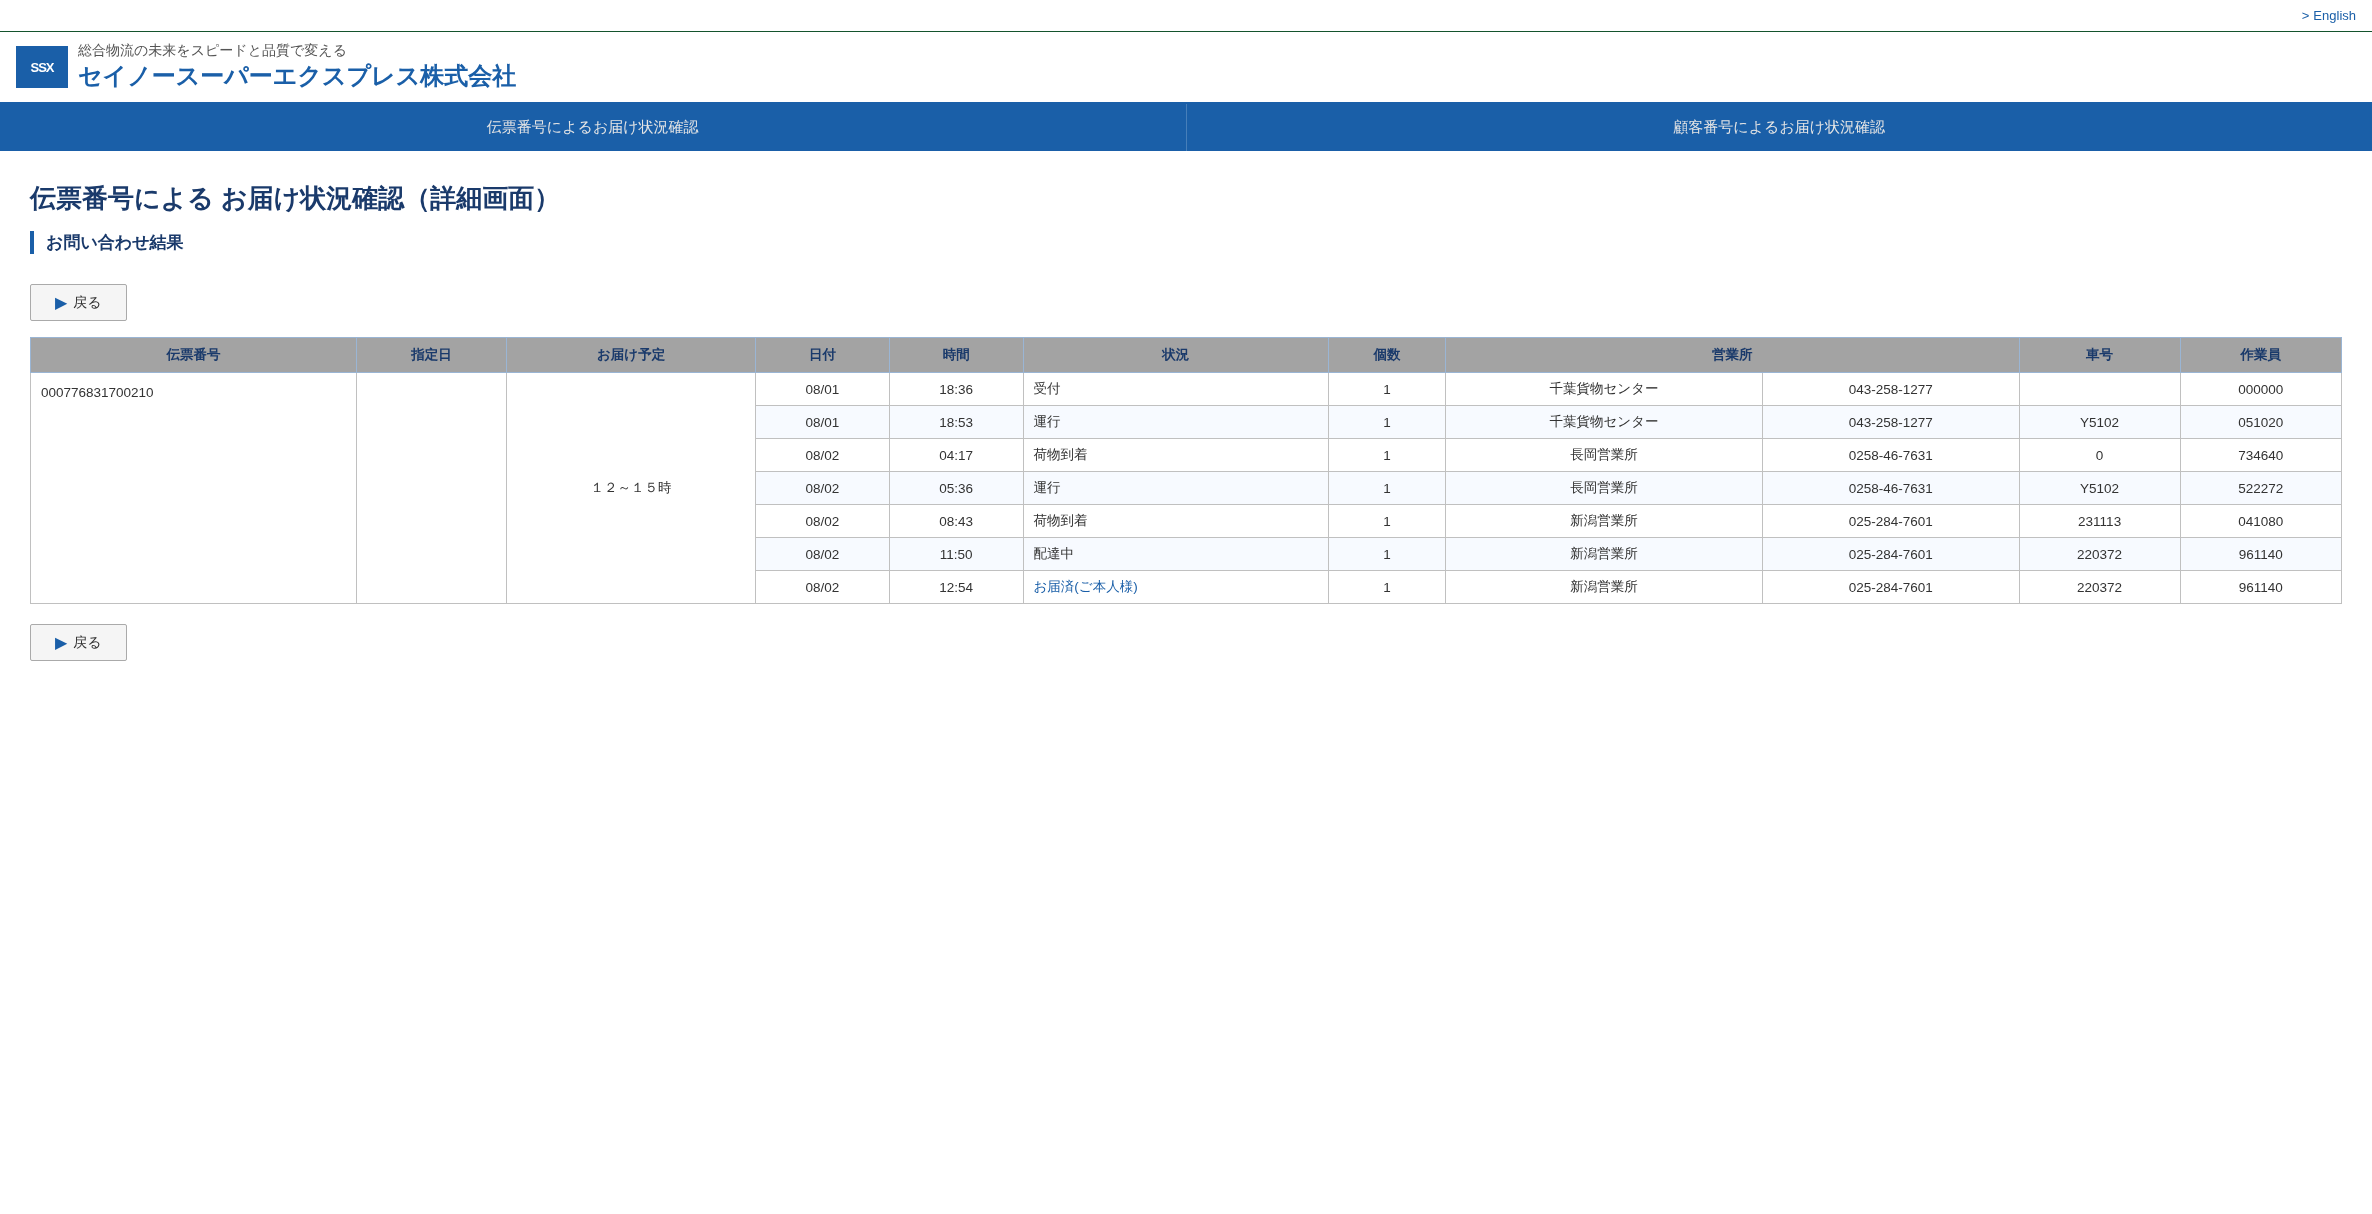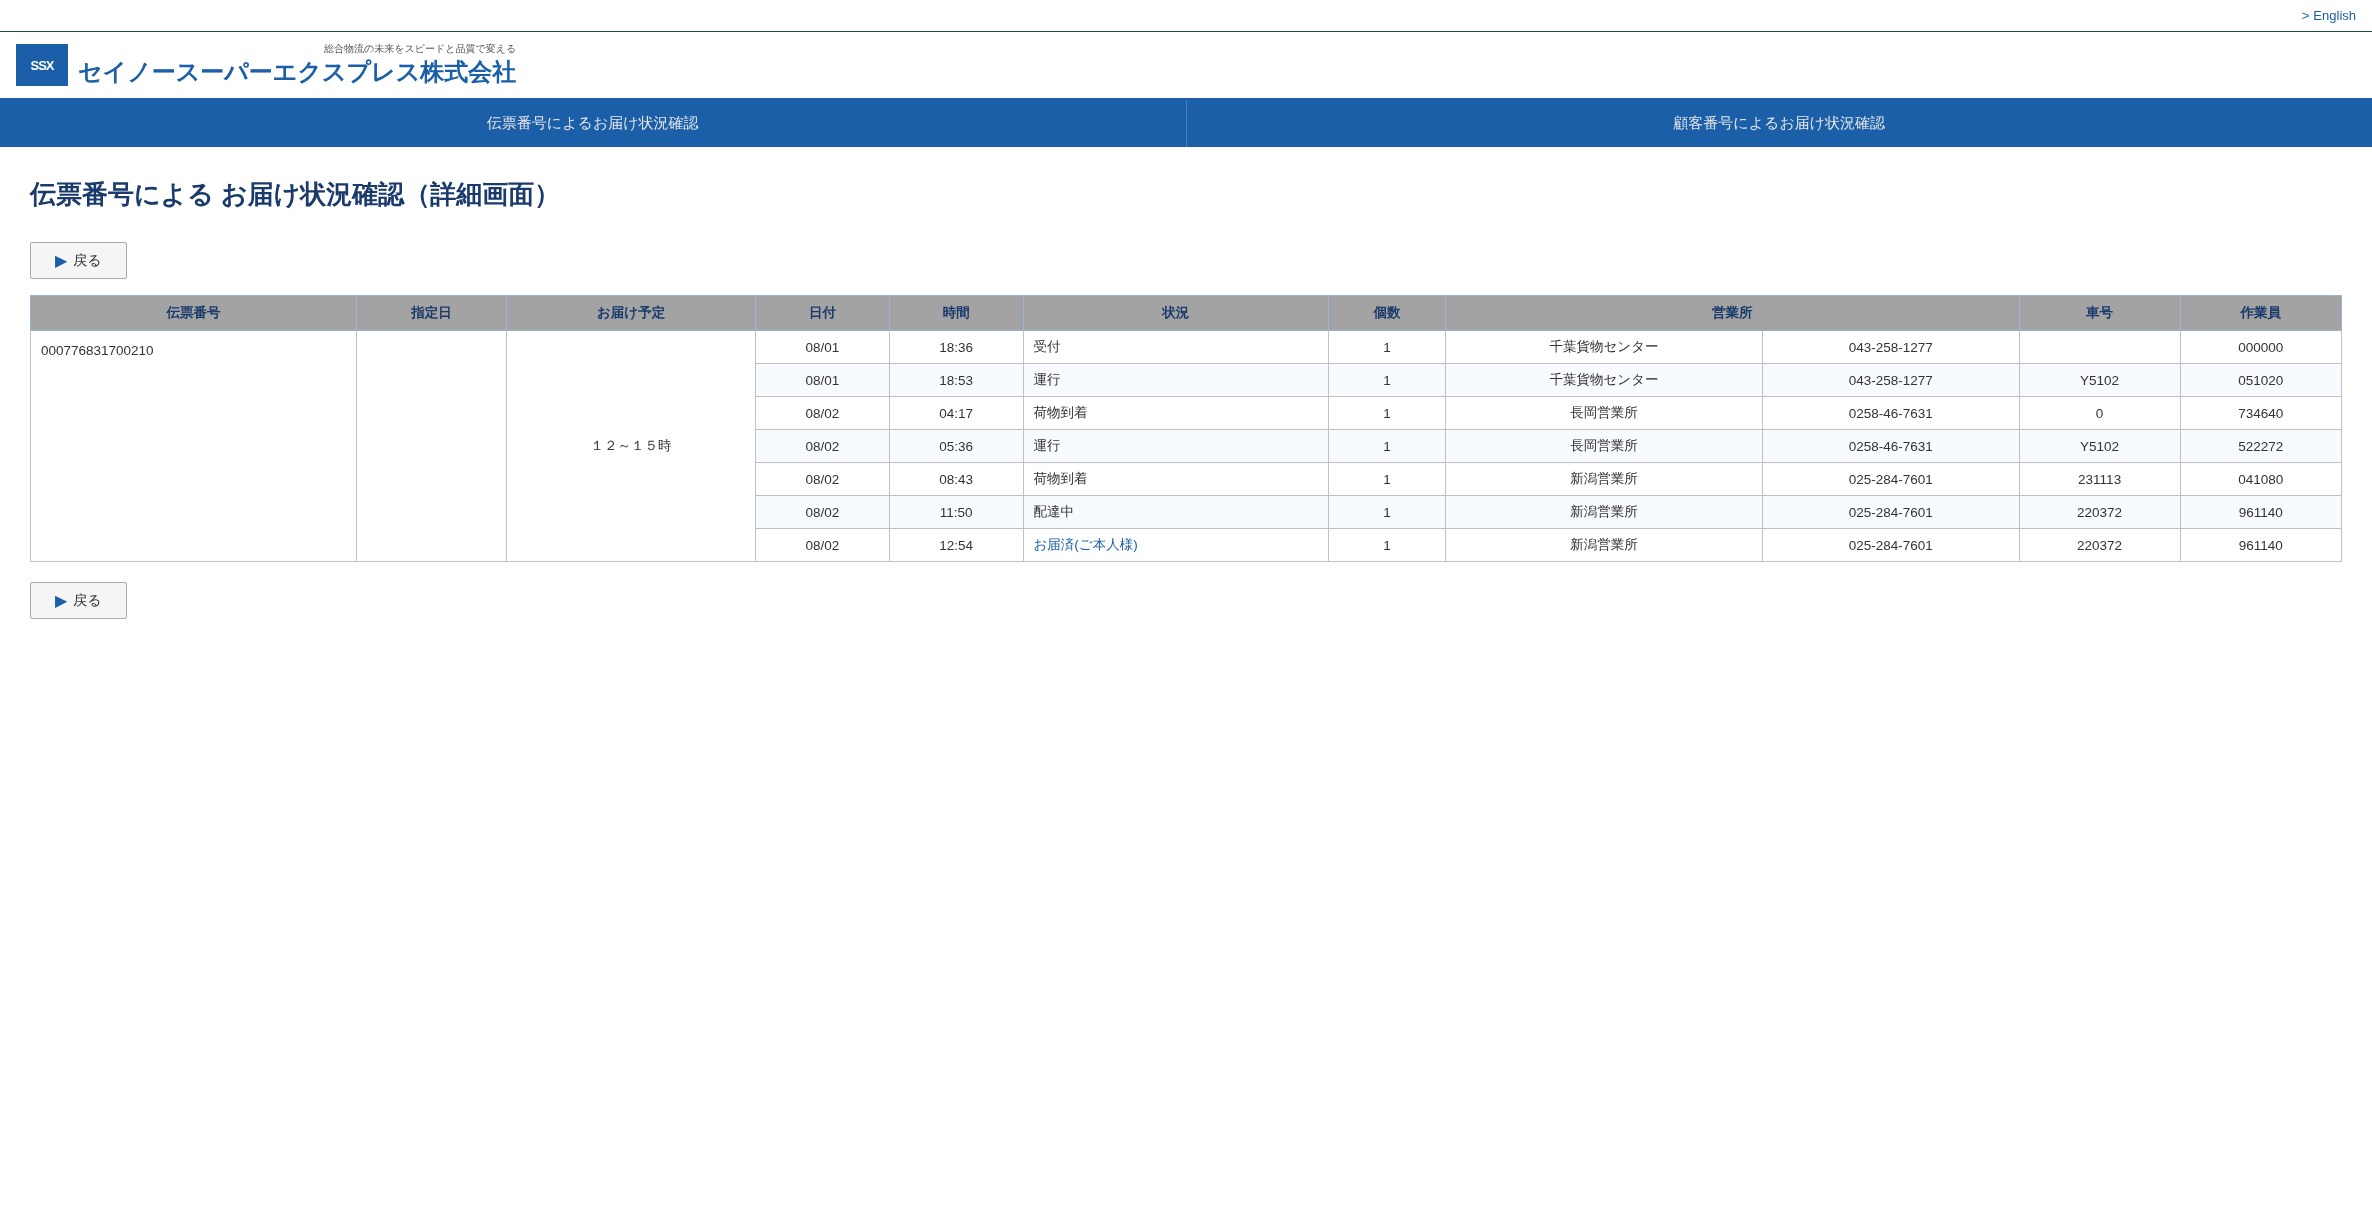--- a/index.html
+++ b/index.html
@@ -57,23 +57,22 @@
     #header .logo-icon::before {
       content: "SSX";
       font-size: 13px;
       font-weight: 900;
     }
     #header .logo-text-block {
       display: flex;
       flex-direction: column;
     }
     #header .logo-sub {
-      font-size: 10px;
+      font-size: 14px;
       color: #555;
-      text-align: right;
     }
     #header .logo-main {
       font-size: 24px;
       font-weight: bold;
       color: #1a5fa8;
     }
 
     
     #nav {
       background: #1a5fa8;
@@ -186,20 +185,21 @@
 
 <div id="nav">
   <div class="nav-item">伝票番号によるお届け状況確認</div>
   <div class="nav-item">顧客番号によるお届け状況確認</div>
 </div>
 
 <div id="content">
   <div id="page-title">伝票番号による お届け状況確認（詳細画面）</div>
 
   <div id="info-box">
+    <div class="info-heading">お問い合わせ結果</div>
   </div>
 
   <button class="back-button">
     <span class="btn-icon">▶</span>
     <span>戻る</span>
   </button>
 
   <table id="tracking-table">
     <thead>
       <tr>

